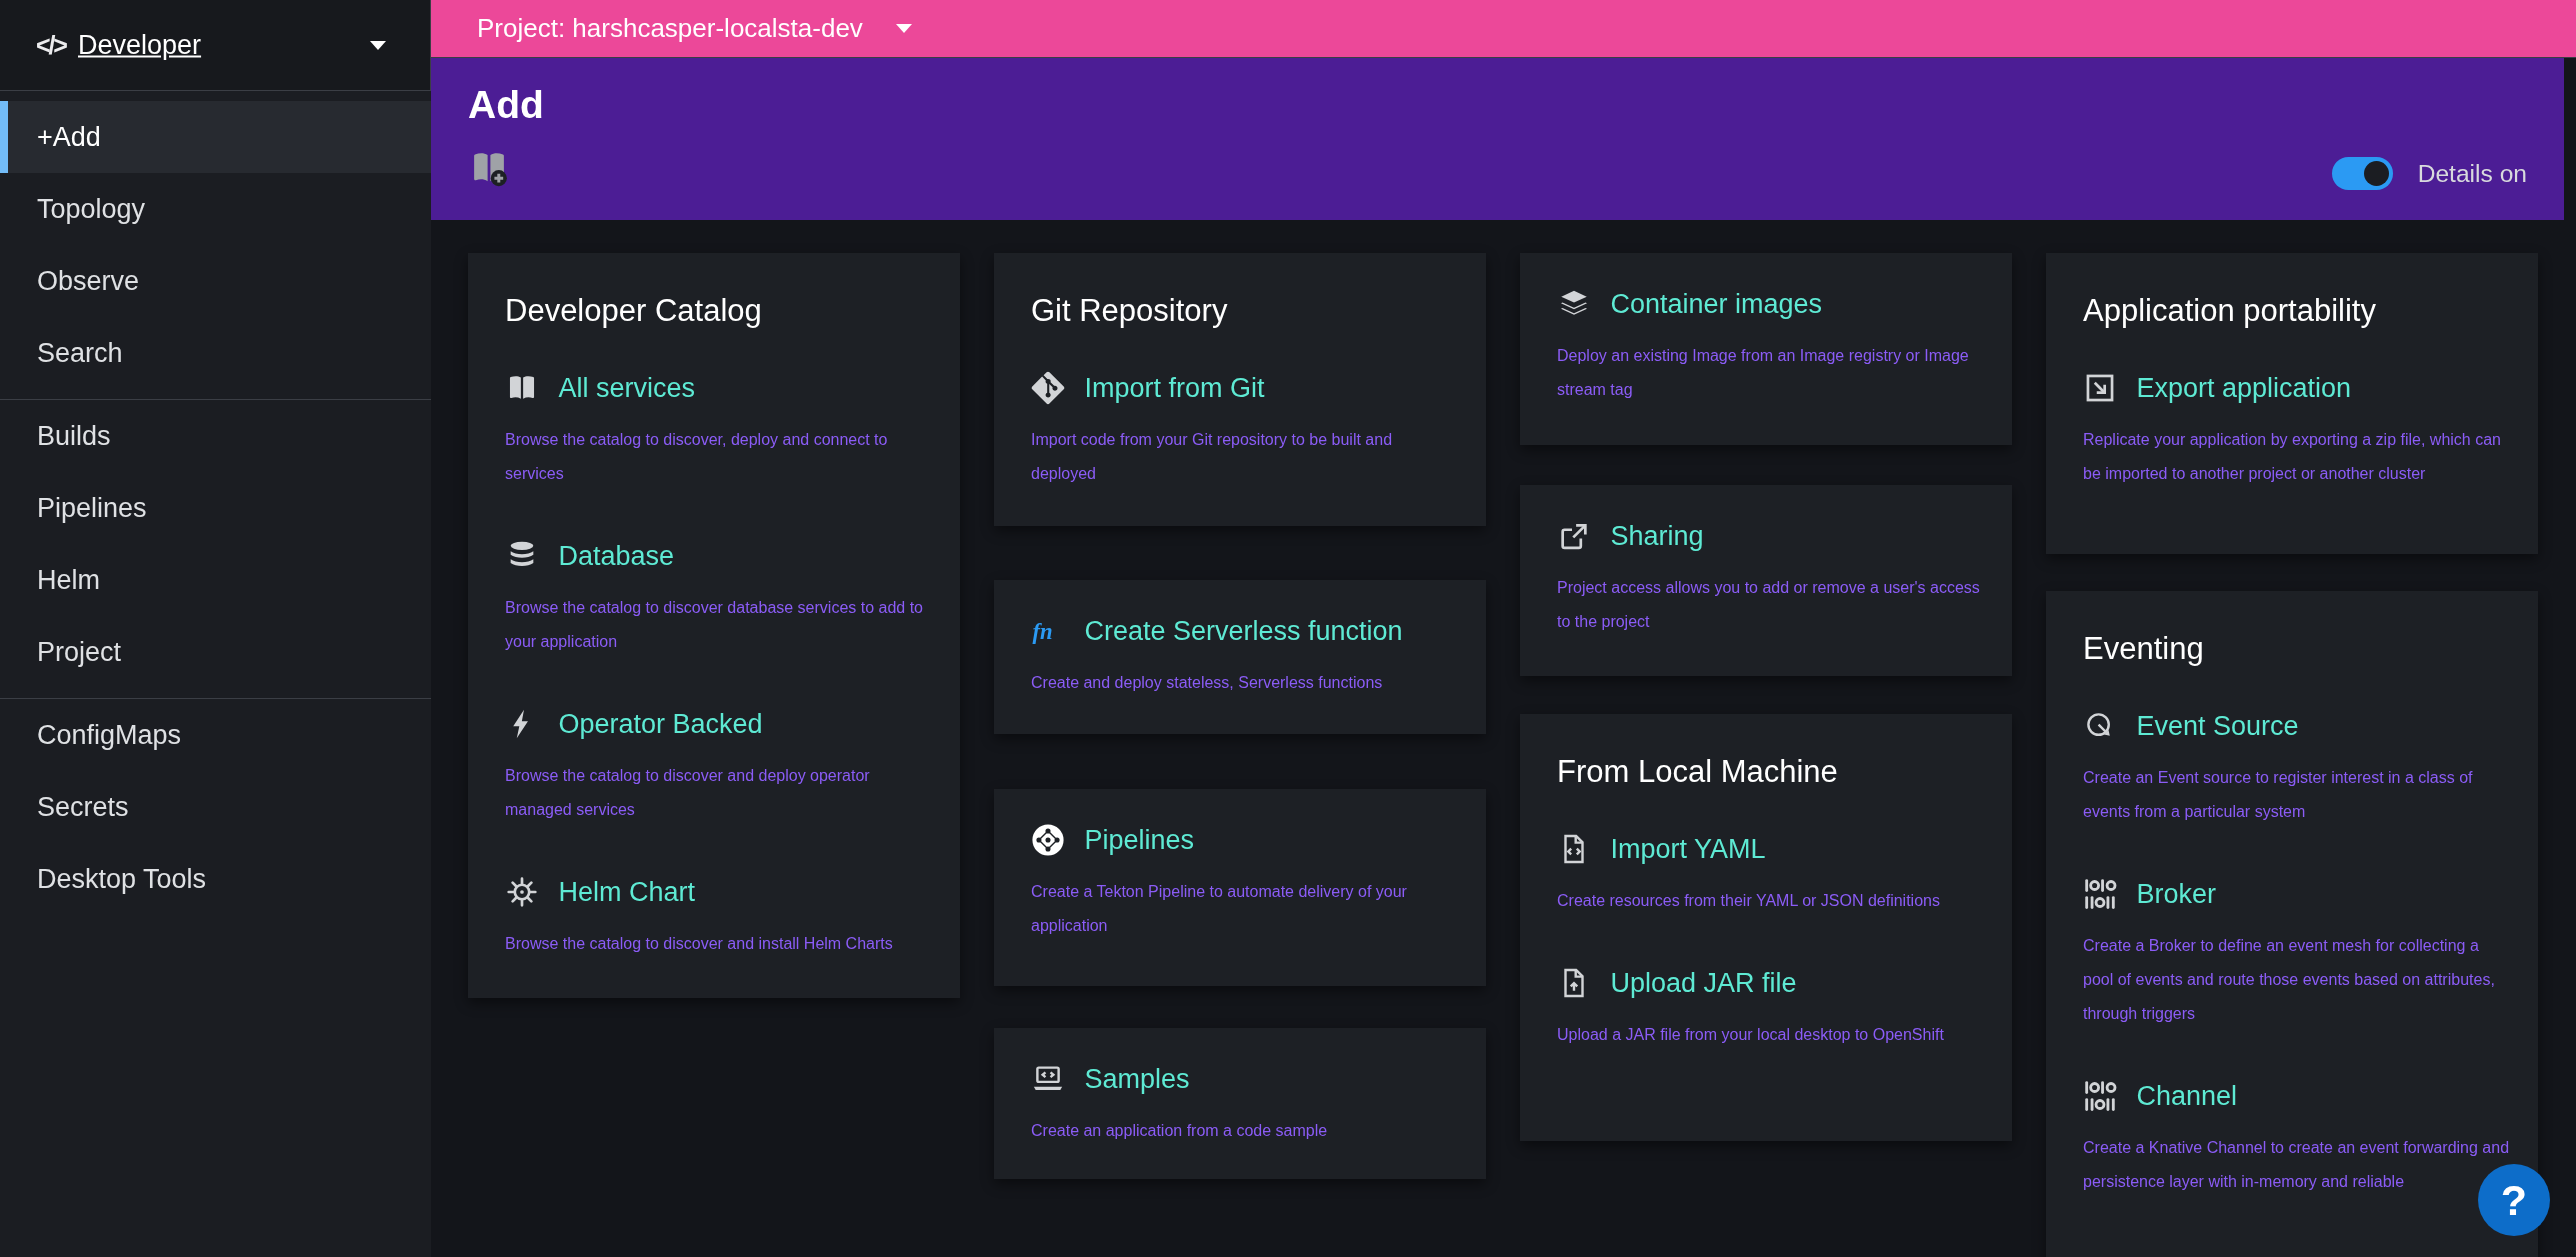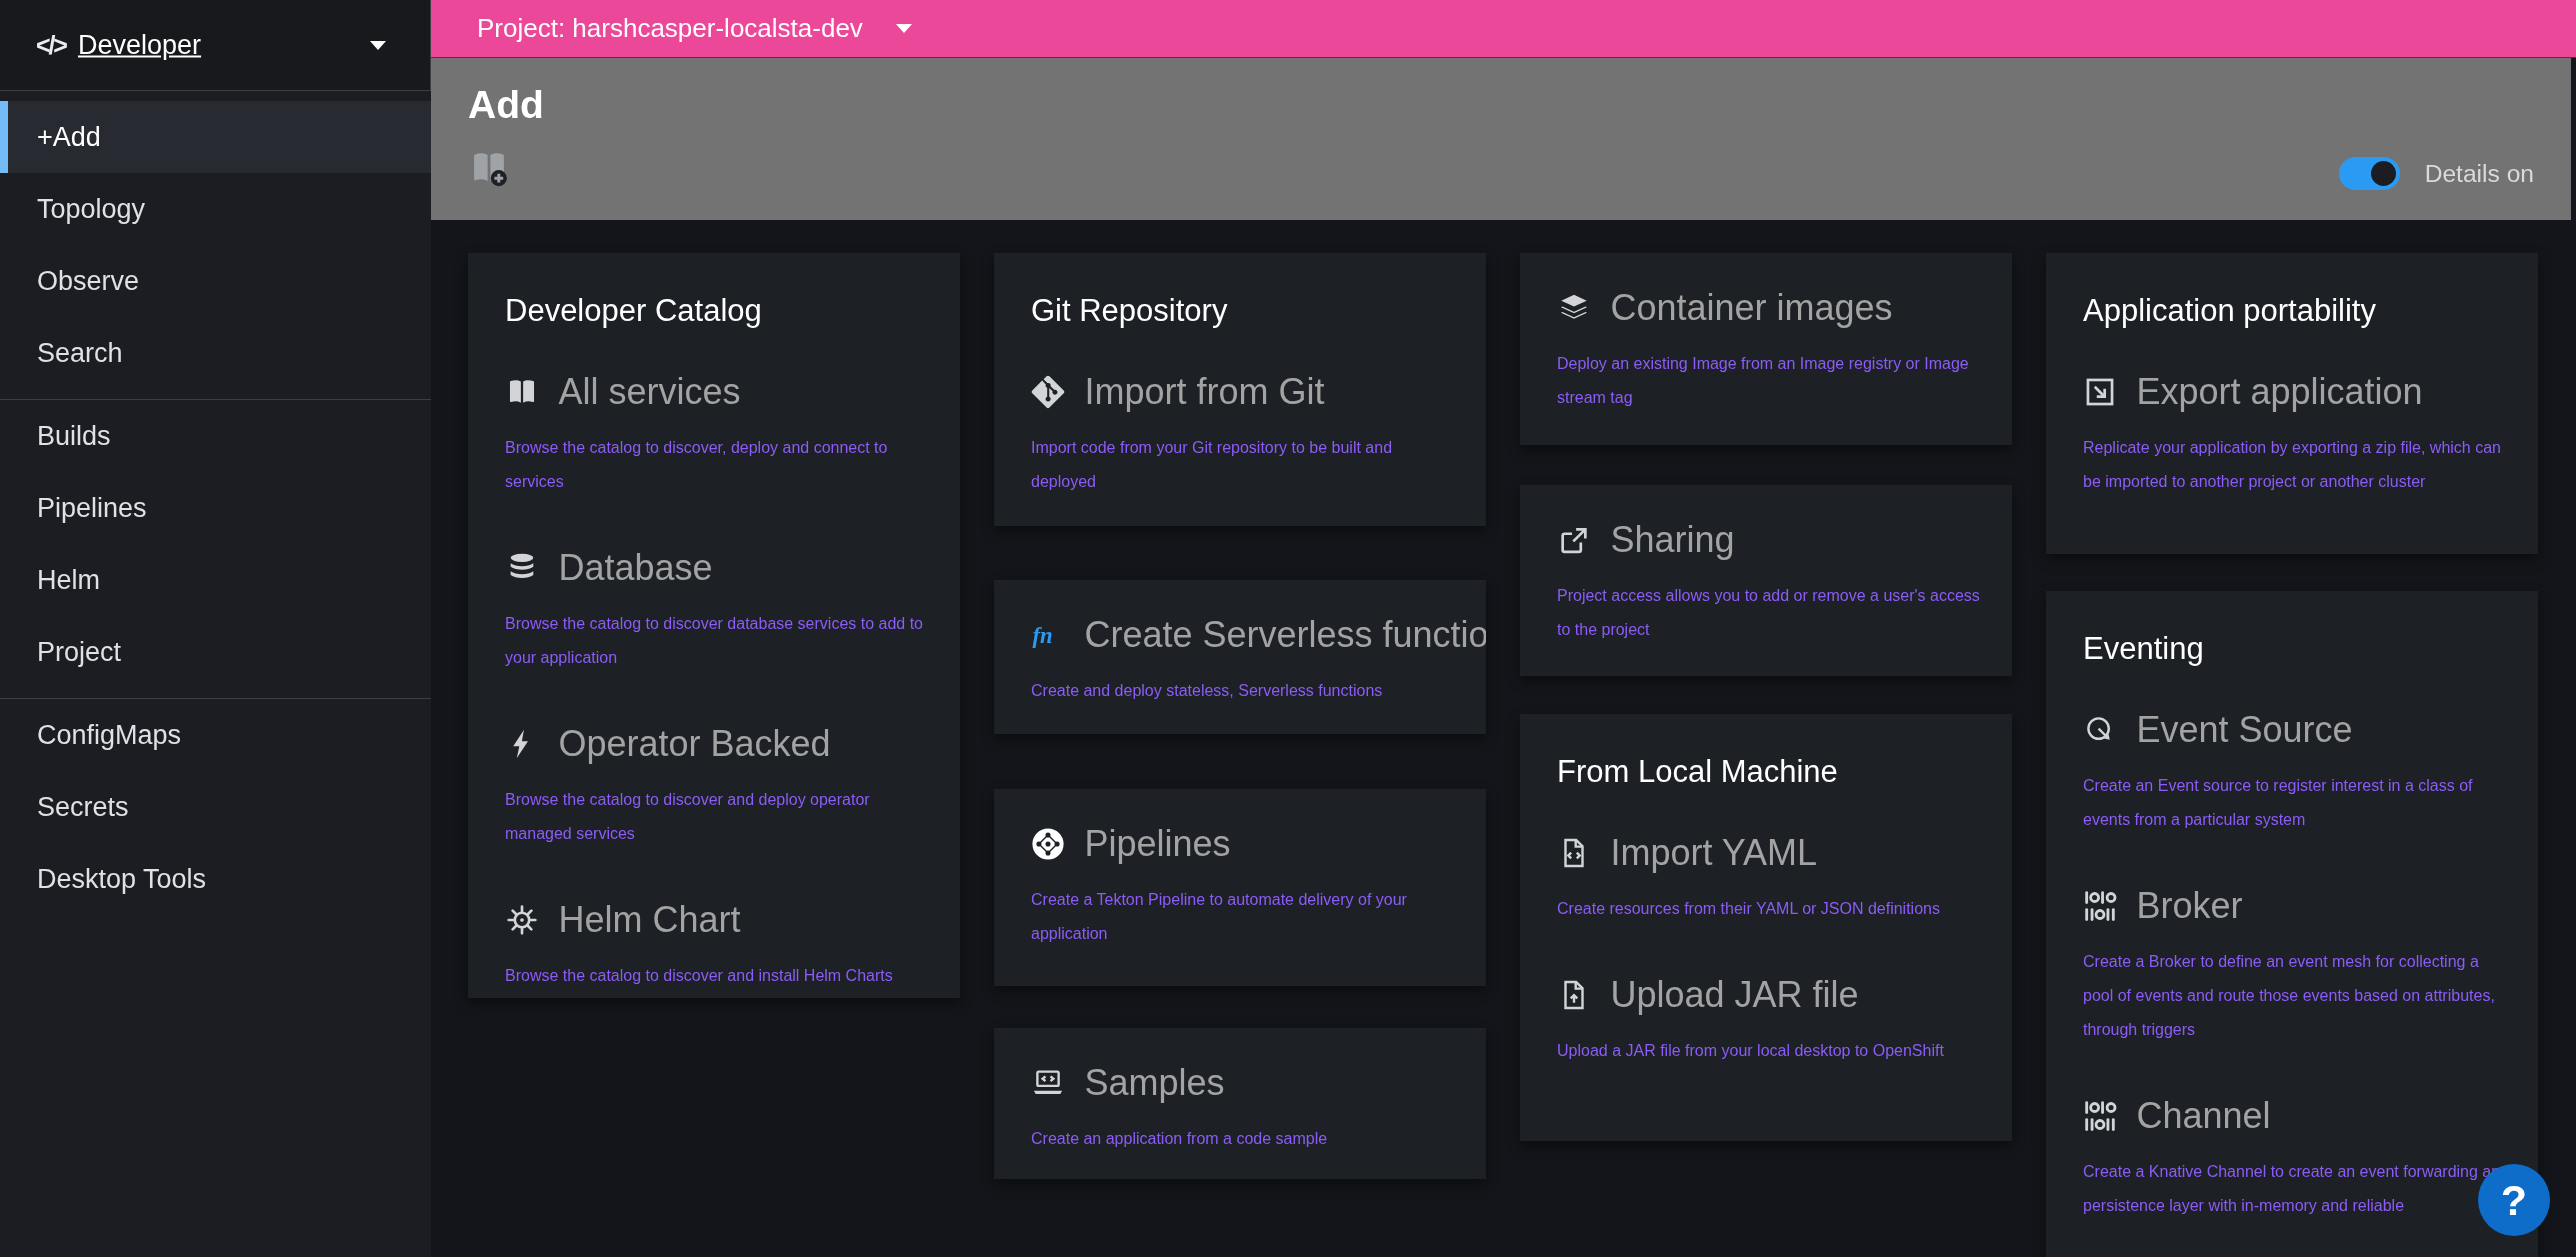--- a/index.html
+++ b/index.html
@@ -25,21 +25,21 @@
   .navitem.selected{background:#272a30;color:#fff;}
   .navitem.selected::before{content:"";position:absolute;left:0;top:0;bottom:0;width:7.5px;background:#73bcf7;}
   .navsep{border:none;border-top:0.7px solid #3b3e45;margin:10.4px 0 0;}
 
   
   .projectbar{position:absolute;left:431px;top:0;right:0;height:58px;background:#ec4899;
     border-bottom:0.7px solid #3b3e45;display:flex;align-items:center;gap:33px;
     padding-left:46px;font-size:26px;color:#fff;cursor:pointer;}
   .projectbar .caret{border-top-width:9px;}
 
-  .pageheader{position:absolute;left:431px;top:58px;right:5px;height:162px;background:#737373;}
+  .pageheader{position:absolute;left:431px;top:58px;right:12px;height:162px;background:#4c1d95;}
   .page-title{position:absolute;left:37px;top:25px;margin:0;font-size:39px;font-weight:600;color:#fff;}
   .bookplus{position:absolute;left:37px;top:89px;width:42px;height:42px;color:#9fa2a7;cursor:pointer;}
   .bookplus svg{width:100%;height:100%;}
   .details{position:absolute;right:37px;top:99px;display:flex;align-items:center;gap:25px;}
   .switch{width:61px;height:33px;border-radius:16.4px;background:#2b9af3;position:relative;cursor:pointer;border:none;}
   .switch .knob{position:absolute;right:3.7px;top:3.7px;width:25px;height:25px;border-radius:50%;background:#1b1d22;}
   .details .lbl{font-size:24.6px;color:#d8dadd;text-align:center;}
 
   
   .content{position:absolute;left:431px;top:220px;right:0;bottom:0;background:#13151a;overflow:hidden;}
@@ -47,21 +47,21 @@
   .col{width:492px;display:flex;flex-direction:column;}
   .card{background:#1d2025;box-shadow:0 4.5px 12px rgba(0,0,0,.45);
     padding:39px 26px 30px 37px;overflow:hidden;}
   .card.notitle{padding-top:34px;}
   .card-title{margin:0 0 42px;font-size:31px;font-weight:500;color:#fff;line-height:37px;}
   .item{display:block;cursor:pointer;}
   .item + .item{margin-top:48px;}
   .ihead{display:flex;align-items:center;gap:19.4px;}
   .icn{width:34px;height:34px;flex:none;color:#d2d4d7;display:flex;align-items:center;justify-content:center;}
   .icn svg{width:100%;height:100%;display:block;}
-  .ititle{font-size:36px;font-weight:500;color:#a3a3a3;white-space:nowrap;}
+  .ititle{font-size:27px;font-weight:500;color:#5eead4;white-space:nowrap;}
   .idesc{margin:18px 0 0;font-size:16px;line-height:34px;color:#8b5cf6;max-width:429px;}
 
   .help{position:absolute;left:2478px;top:1164px;width:72px;height:72px;border-radius:50%;
     background:#0d6dc9;color:#fff;font-size:43px;font-weight:700;border:none;cursor:pointer;
     display:flex;align-items:center;justify-content:center;font-family:inherit;}
 </style>
 </head>
 <body>
 
 <aside class="sidebar">

